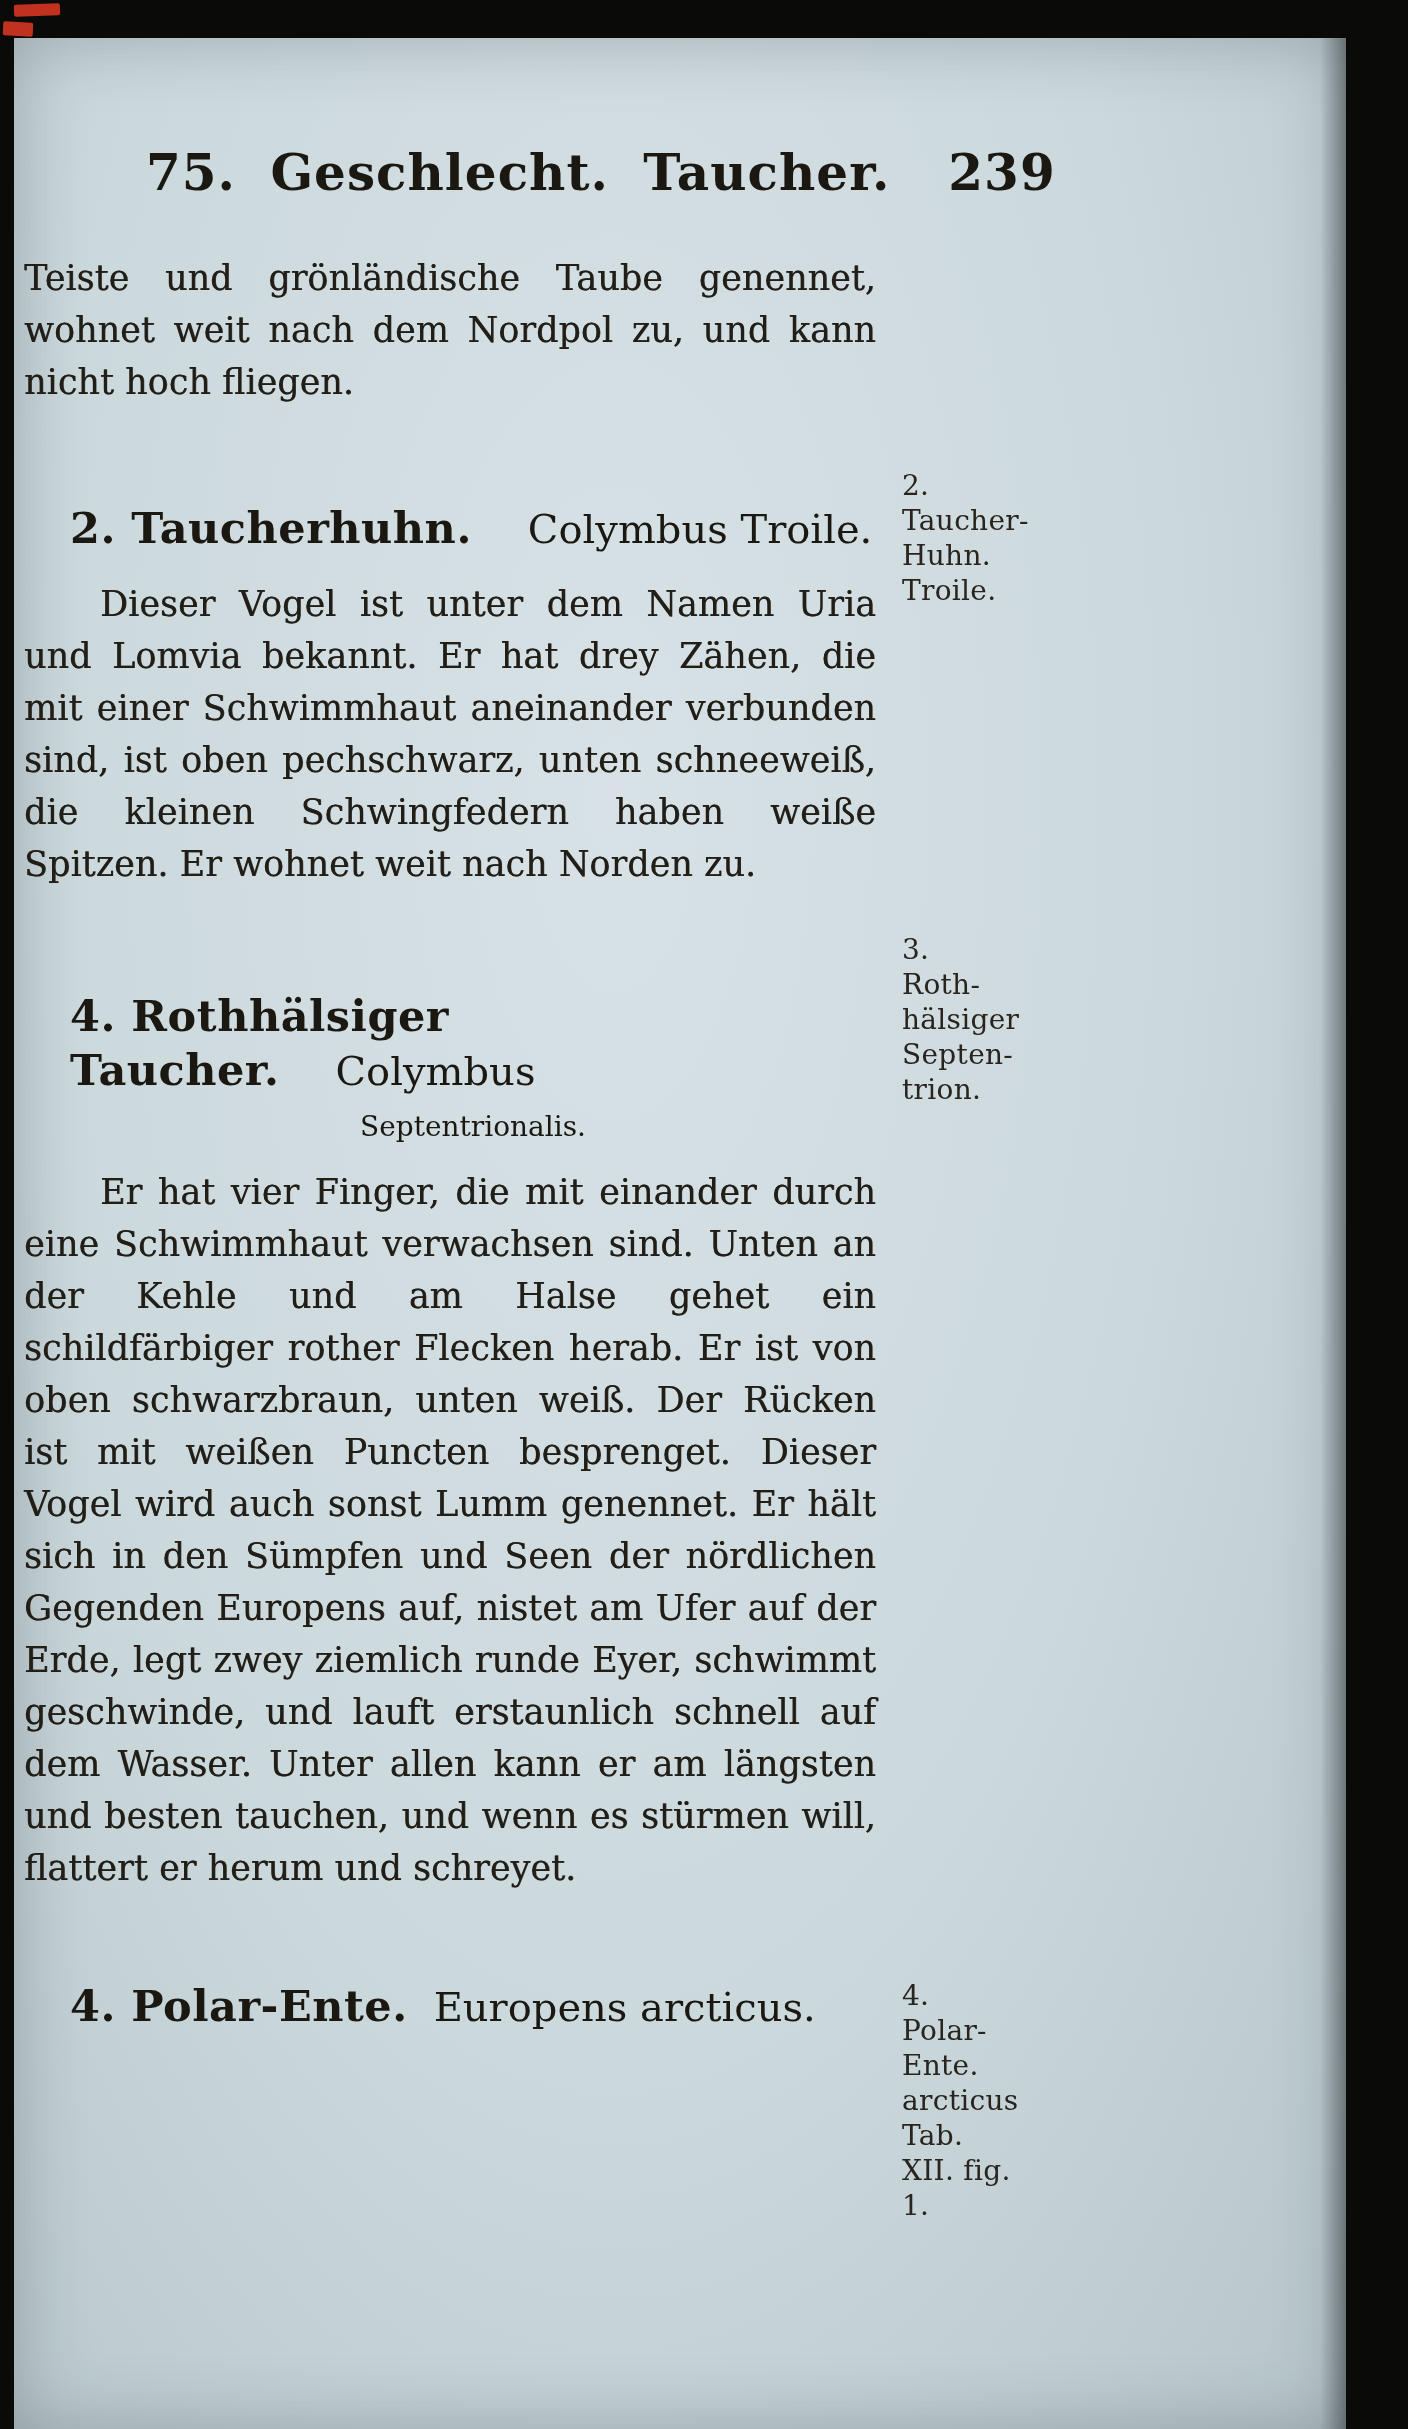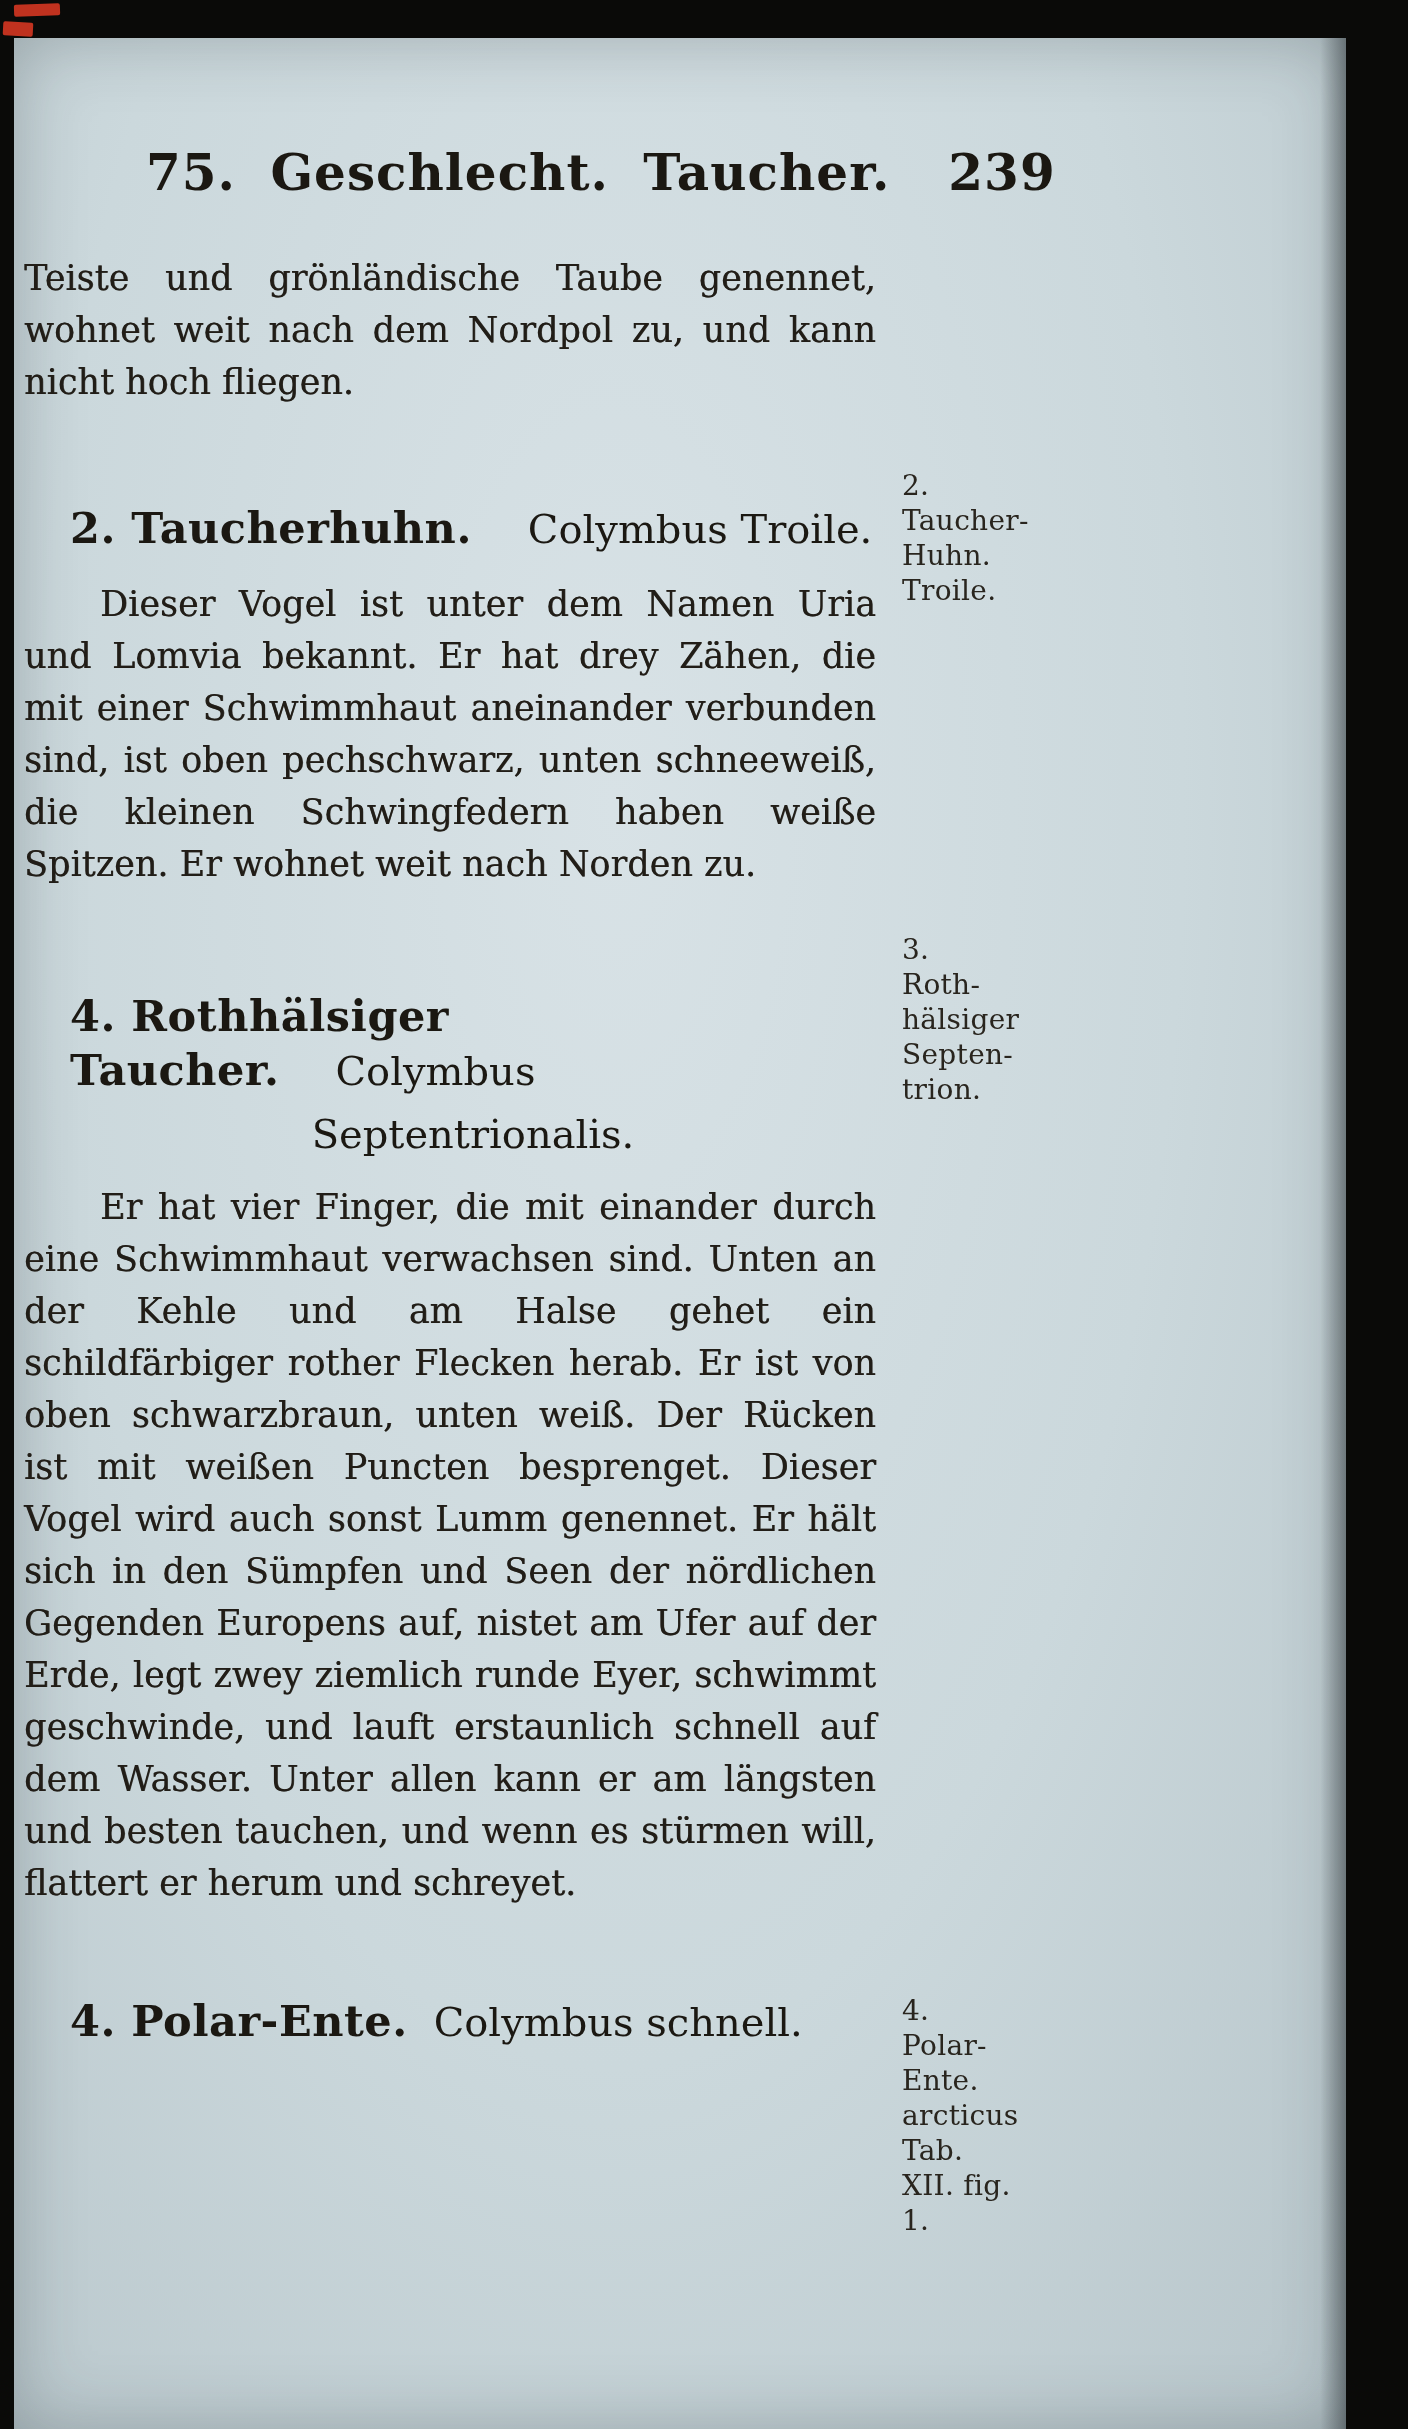--- a/index.html
+++ b/index.html
@@ -49,21 +49,21 @@
   .indent { text-indent:76px; }
 
   .section-heading {
     margin:16px 0 22px 46px; font-size:43px; font-weight:bold;
     letter-spacing:0.5px; line-height:1.25; color:#1b1812;
   }
   .heading-latin { font-weight:normal; font-size:40px; letter-spacing:0; }
   .gap-lg { margin-left:56px; }
   .gap-sm { margin-left:26px; }
   .heading-line2 {
-    display:block; text-align:center; font-weight:normal; font-size:40px;
+    display:block; text-align:center; font-weight:normal; font-size:28px;
     margin-top:12px; letter-spacing:0;
   }
   .mt-sec2 { margin-top:78px; }
   .mt-sec3 { margin-top:84px; }
   .mt-sec4 { margin-top:70px; }
 
   .footer-row { position:relative; width:932px; height:54px; margin-top:10px; font-size:34px; }
   .signature { position:absolute; left:0; width:852px; text-align:center; font-weight:bold; letter-spacing:6px; }
   .catchword { position:absolute; right:0; top:-14px; text-shadow: 0.4px 0 rgba(33,29,23,0.75); }
 </style>
@@ -107,21 +107,21 @@
         </div>
         <div class="sidenote sn-3">3.
 Roth-
 hälsiger
 Septen-
 trion.</div>
       </div>
 
       <div class="row mt-sec4">
         <div class="main">
-          <h2 class="section-heading"><span>4. Polar-Ente.</span><span class="heading-latin gap-sm">Colymbus schnell.</span></h2>
+          <h2 class="section-heading"><span>4. Polar-Ente.</span><span class="heading-latin gap-sm">Europens arcticus.</span></h2>
         </div>
         <div class="sidenote sn-4">4.
 Polar-
 Ente.
 arcticus
 Tab.
 XII. fig.
 1.</div>
       </div>
 

